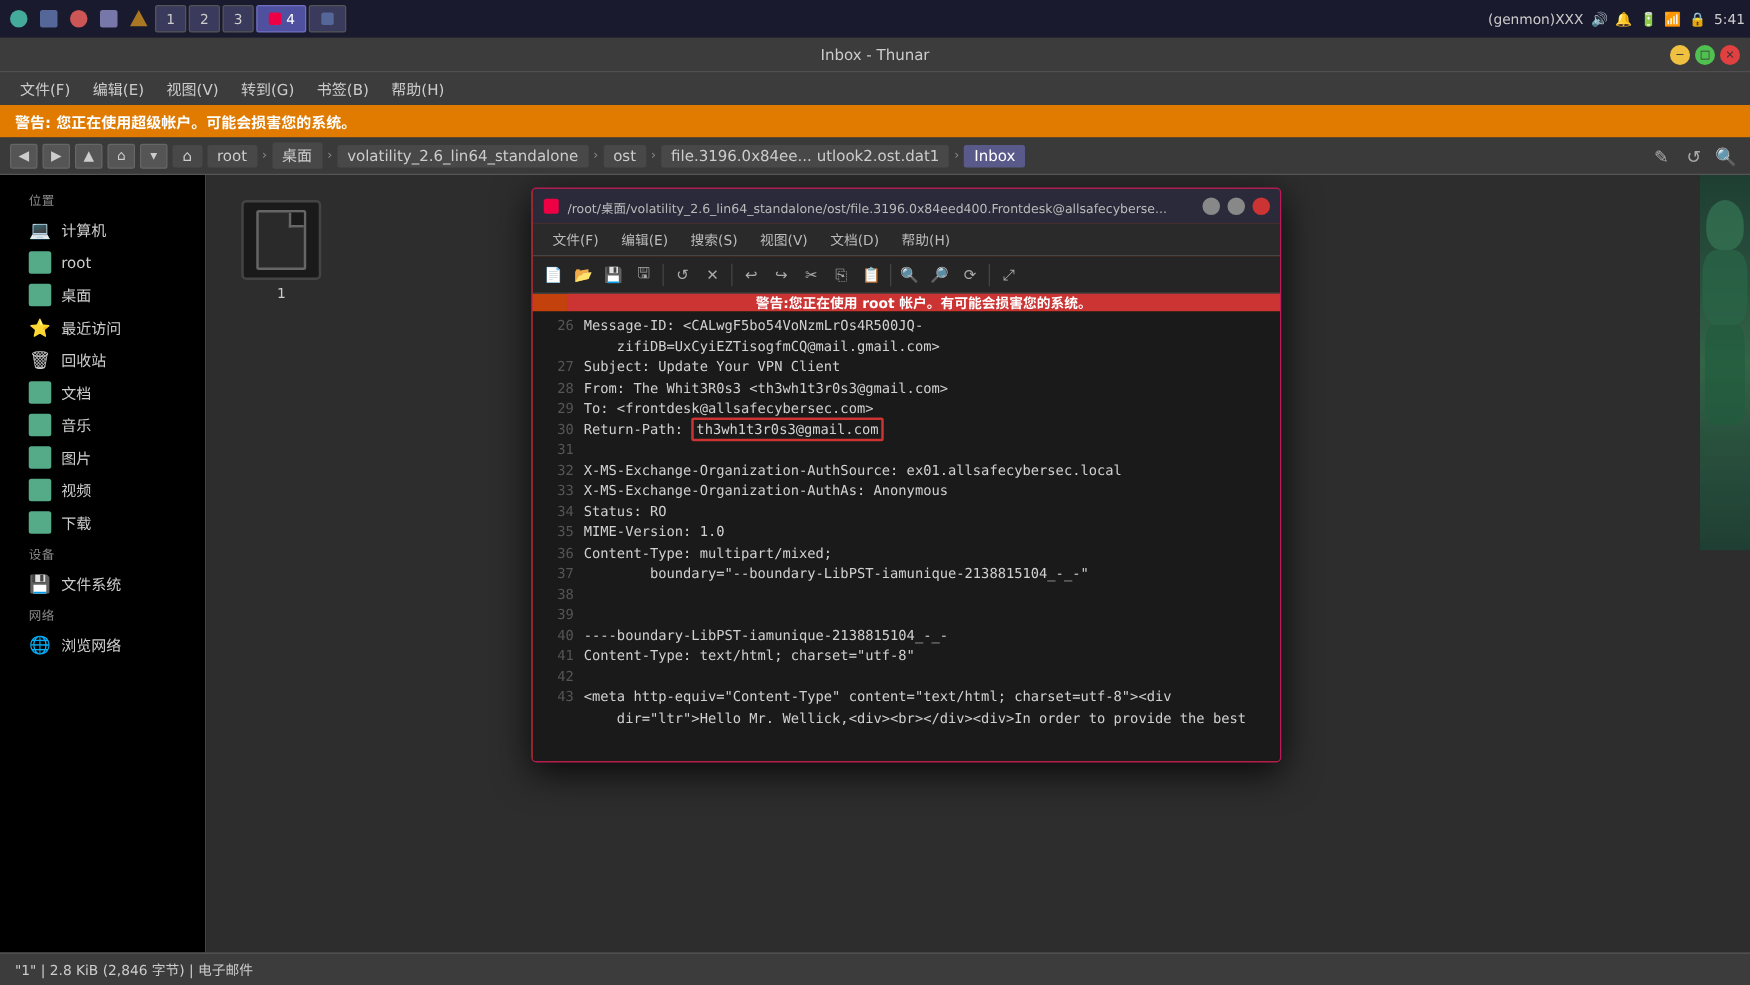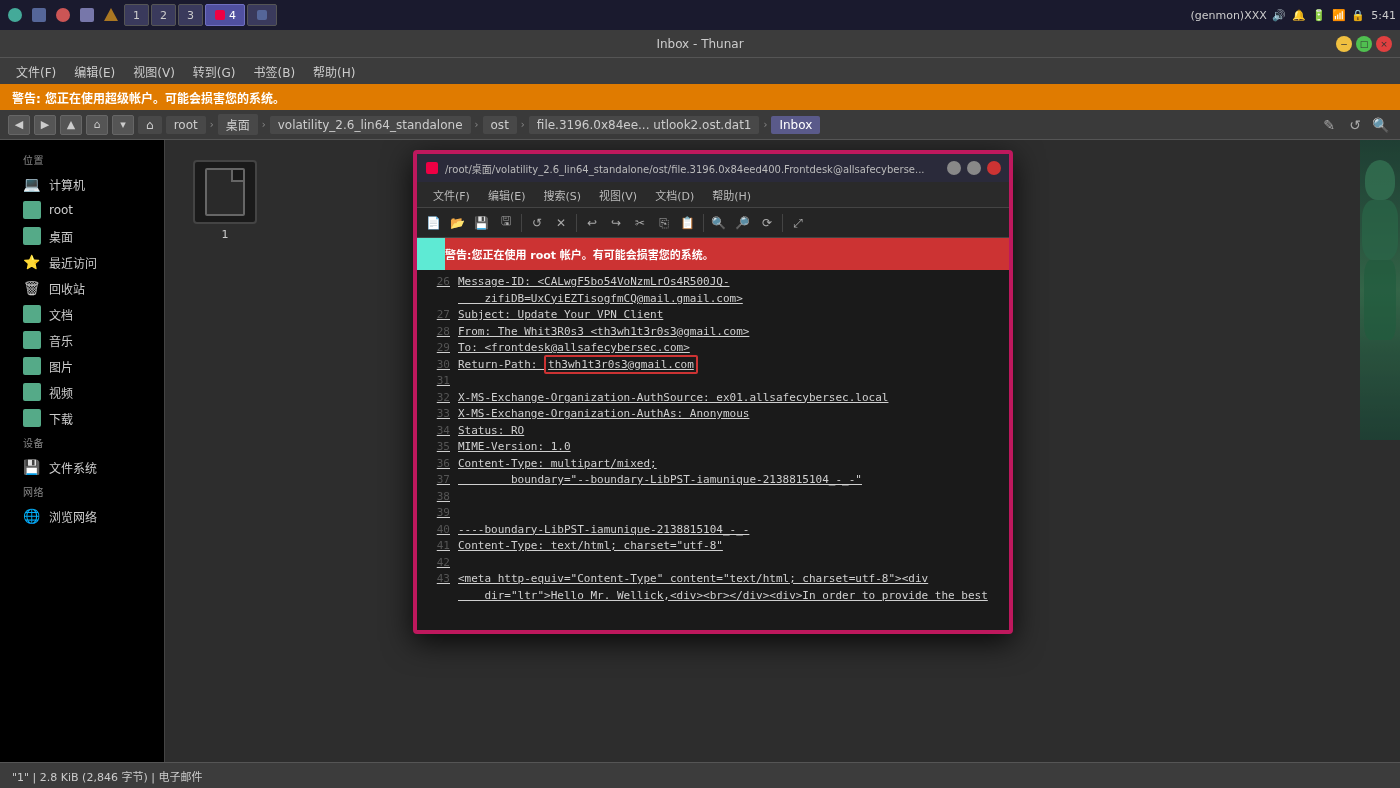--- a/index.html
+++ b/index.html
@@ -296,24 +296,24 @@
       align-items: center;
       padding: 0 12px;
       border-top: 1px solid #555;
     }
     .status-text { color: #ccc; font-size: 11px; }
 
     
     #editor-window {
       position: absolute;
       top: 10px;
-      left: 248px;
+      left: 260px;
       width: 600px;
-      background: #5eead4;
-      border: 4px solid #be185d;
+      background: #c2410c;
+      border: 1px solid #be185d;
       border-radius: 4px;
       overflow: hidden;
       z-index: 50;
       box-shadow: 0 8px 30px rgba(0,0,0,0.8);
     }
     #editor-titlebar {
       height: 28px;
       background: #2a2a3a;
       display: flex;
       align-items: center;
@@ -373,40 +373,40 @@
       cursor: pointer;
       color: #aaa;
       font-size: 12px;
       display: flex;
       align-items: center;
       justify-content: center;
     }
     .e-tool-sep { width: 1px; height: 18px; background: #444; margin: 0 2px; }
 
     #editor-warning {
-      height: 32px;
+      height: 14px;
       background: #cc3333;
       display: flex;
       align-items: center;
-      justify-content: flex-start;
+      justify-content: center;
       margin-left: 28px;
     }
     .editor-warning-text { color: #fff; font-size: 11px; font-weight: bold; }
 
     #editor-content {
       background: #1a1a1a;
       color: #d0d0d0;
       font-family: 'DejaVu Sans Mono', 'Courier New', monospace;
       font-size: 11px;
       padding: 4px 8px;
       overflow: auto;
       height: 360px;
       line-height: 1.5;
     }
-    .editor-line { display: flex; gap: 8px; white-space: pre; text-decoration: underline; }
+    .editor-line { display: flex; gap: 8px; white-space: pre; }
     .line-num { color: #555; min-width: 25px; text-align: right; user-select: none; }
     .line-content { color: #d0d0d0; }
     .highlight-box {
       background: transparent;
       border: 2px solid #cc3333;
       padding: 1px 2px;
       border-radius: 2px;
     }
 
     

